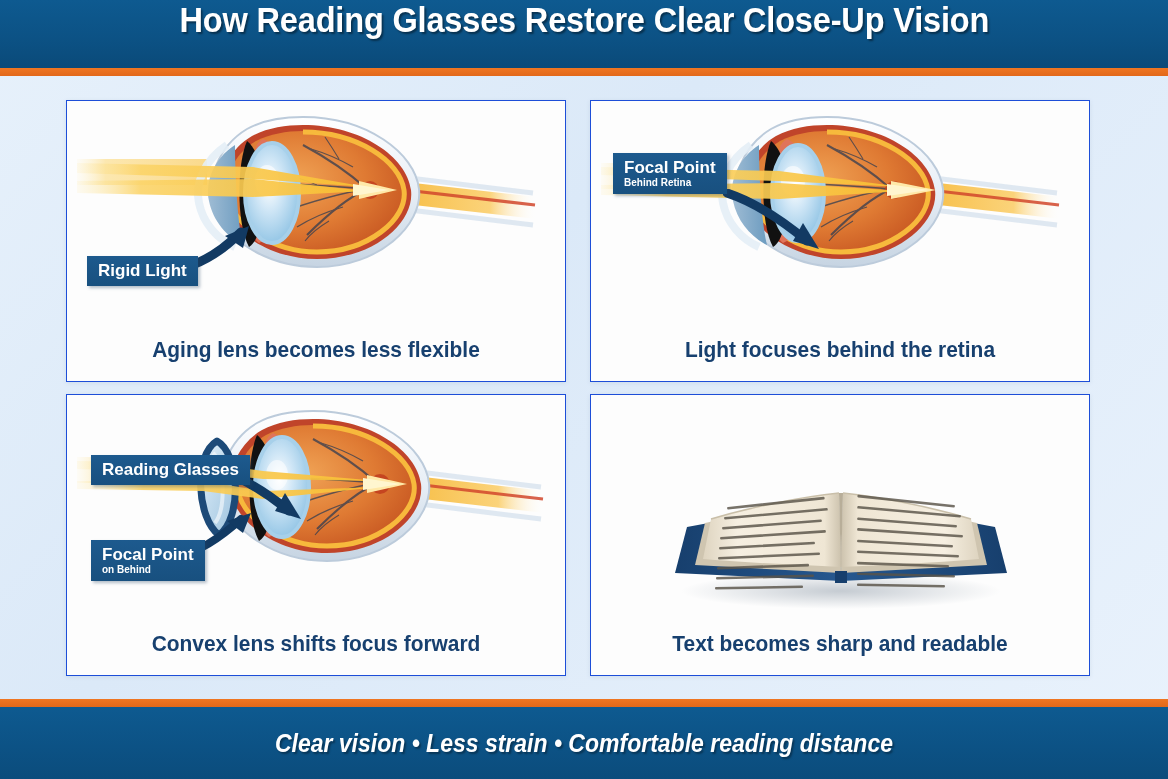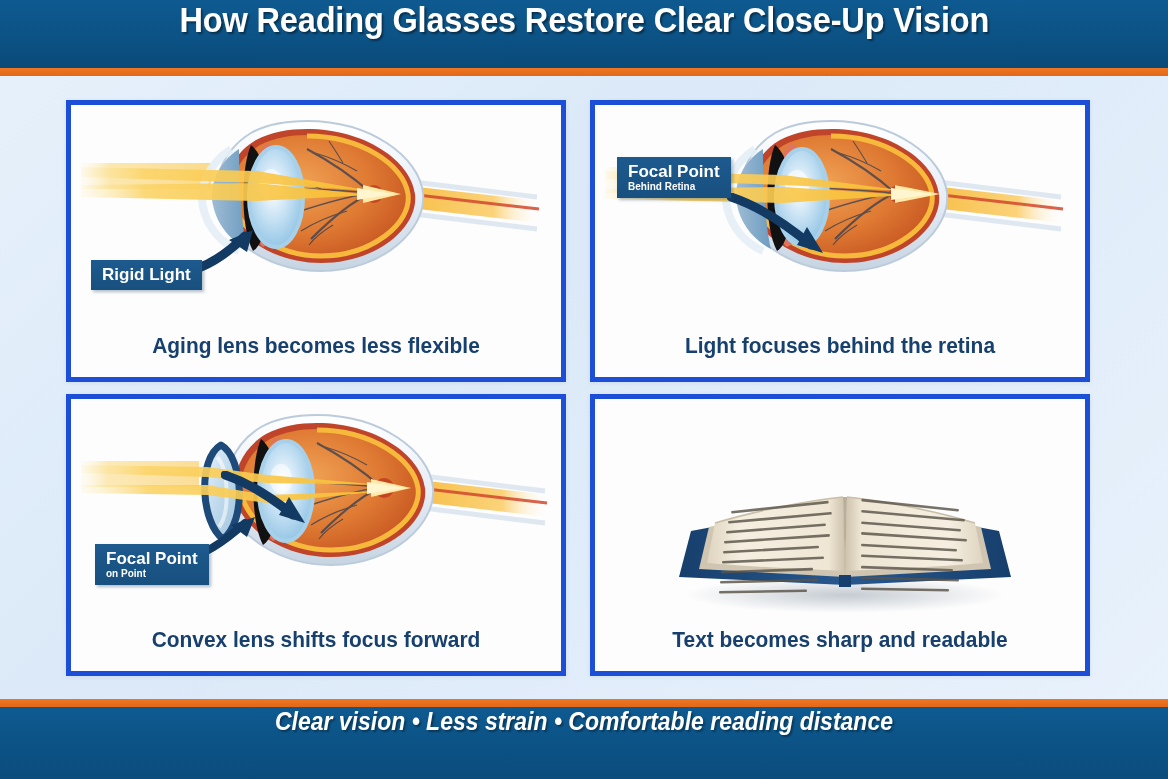--- a/index.html
+++ b/index.html
@@ -29,33 +29,33 @@
   }
 
   
   #footer-rule {
     position:absolute; left:0; top:699px; width:1168px; height:8px;
     background:linear-gradient(180deg,#ef7622 0%,#e2681a 100%);
   }
   #footer {
     position:absolute; left:0; top:707px; width:1168px; height:72px;
     background:linear-gradient(180deg,#0e5a90 0%,#0c5285 55%,#0b4c7c 100%);
-    display:flex; justify-content:center;
+    display:flex; align-items:center; justify-content:center;
   }
   #footer-text {
     color:#ffffff; font-size:25px; font-weight:bold; font-style:italic;
     transform:scaleX(0.92);
     text-shadow:2px 2px 2px rgba(0,0,0,0.35);
     white-space:nowrap;
   }
 
   
   .panel {
     position:absolute; background:#fdfdfd;
-    border:5px solid #1d4ed8;
+    border:1px solid #1d4ed8;
     box-shadow:0 1px 4px rgba(120,150,180,0.18);
     overflow:hidden;
   }
   #panel-1 { left:66px;  top:100px; width:500px; height:282px; }
   #panel-2 { left:590px; top:100px; width:500px; height:282px; }
   #panel-3 { left:66px;  top:394px; width:500px; height:282px; }
   #panel-4 { left:590px; top:394px; width:500px; height:282px; }
 
   .panel-caption {
     position:absolute; left:0; bottom:18px; width:100%;
@@ -340,28 +340,31 @@
 
     <path d="M150 46 C172 58 176 122 152 140 C130 124 126 60 150 46 Z" fill="url(#p3glass)" stroke="#1d4a78" stroke-width="7" stroke-linejoin="round"></path>
     <path d="M146 58 C158 70 159 114 148 128" stroke="#ffffff" stroke-width="4" fill="none" opacity="0.55"></path>
 
     <path d="M10 66 L136 68 L196 76 L312 86 L196 84 L136 78 L10 74 Z" fill="url(#p3ray)" opacity="0.95"></path>
     <path d="M10 86 L136 86 L196 96 L312 92 L196 104 L136 96 L10 94 Z" fill="url(#p3ray)" opacity="0.95"></path>
     <path d="M300 80 L340 89 L300 98 Z" fill="#ffe9a8"></path>
     <polygon points="296,83 334,89 296,95" fill="#fff6cf"></polygon>
   </svg>
 
+  <div class="callout" style="left:24px; top:60px;">
+    <span>Reading Glasses</span>
+  </div>
   <svg style="position:absolute;left:150px;top:72px;width:90px;height:56px;z-index:5;" viewBox="0 0 90 56">
     <path d="M4 4 C28 12 50 26 72 44" stroke="#123a63" stroke-width="9" fill="none" stroke-linecap="round"></path>
     <polygon points="84,52 58,44 68,26" fill="#123a63"></polygon>
   </svg>
 
   <div class="callout" style="left:24px; top:145px;">
     <span>Focal Point</span>
-    <span class="l2">on Point</span>
+    <span class="l2">on Behind</span>
   </div>
   <svg style="position:absolute;left:110px;top:118px;width:80px;height:48px;z-index:5;" viewBox="0 0 80 48">
     <path d="M4 42 C24 38 44 24 64 6" stroke="#123a63" stroke-width="8" fill="none" stroke-linecap="round"></path>
     <polygon points="74,0 50,8 66,20" fill="#123a63"></polygon>
   </svg>
 
   <div class="panel-caption">Convex lens shifts focus forward</div>
 </div>
 
 <div class="panel" id="panel-4">

